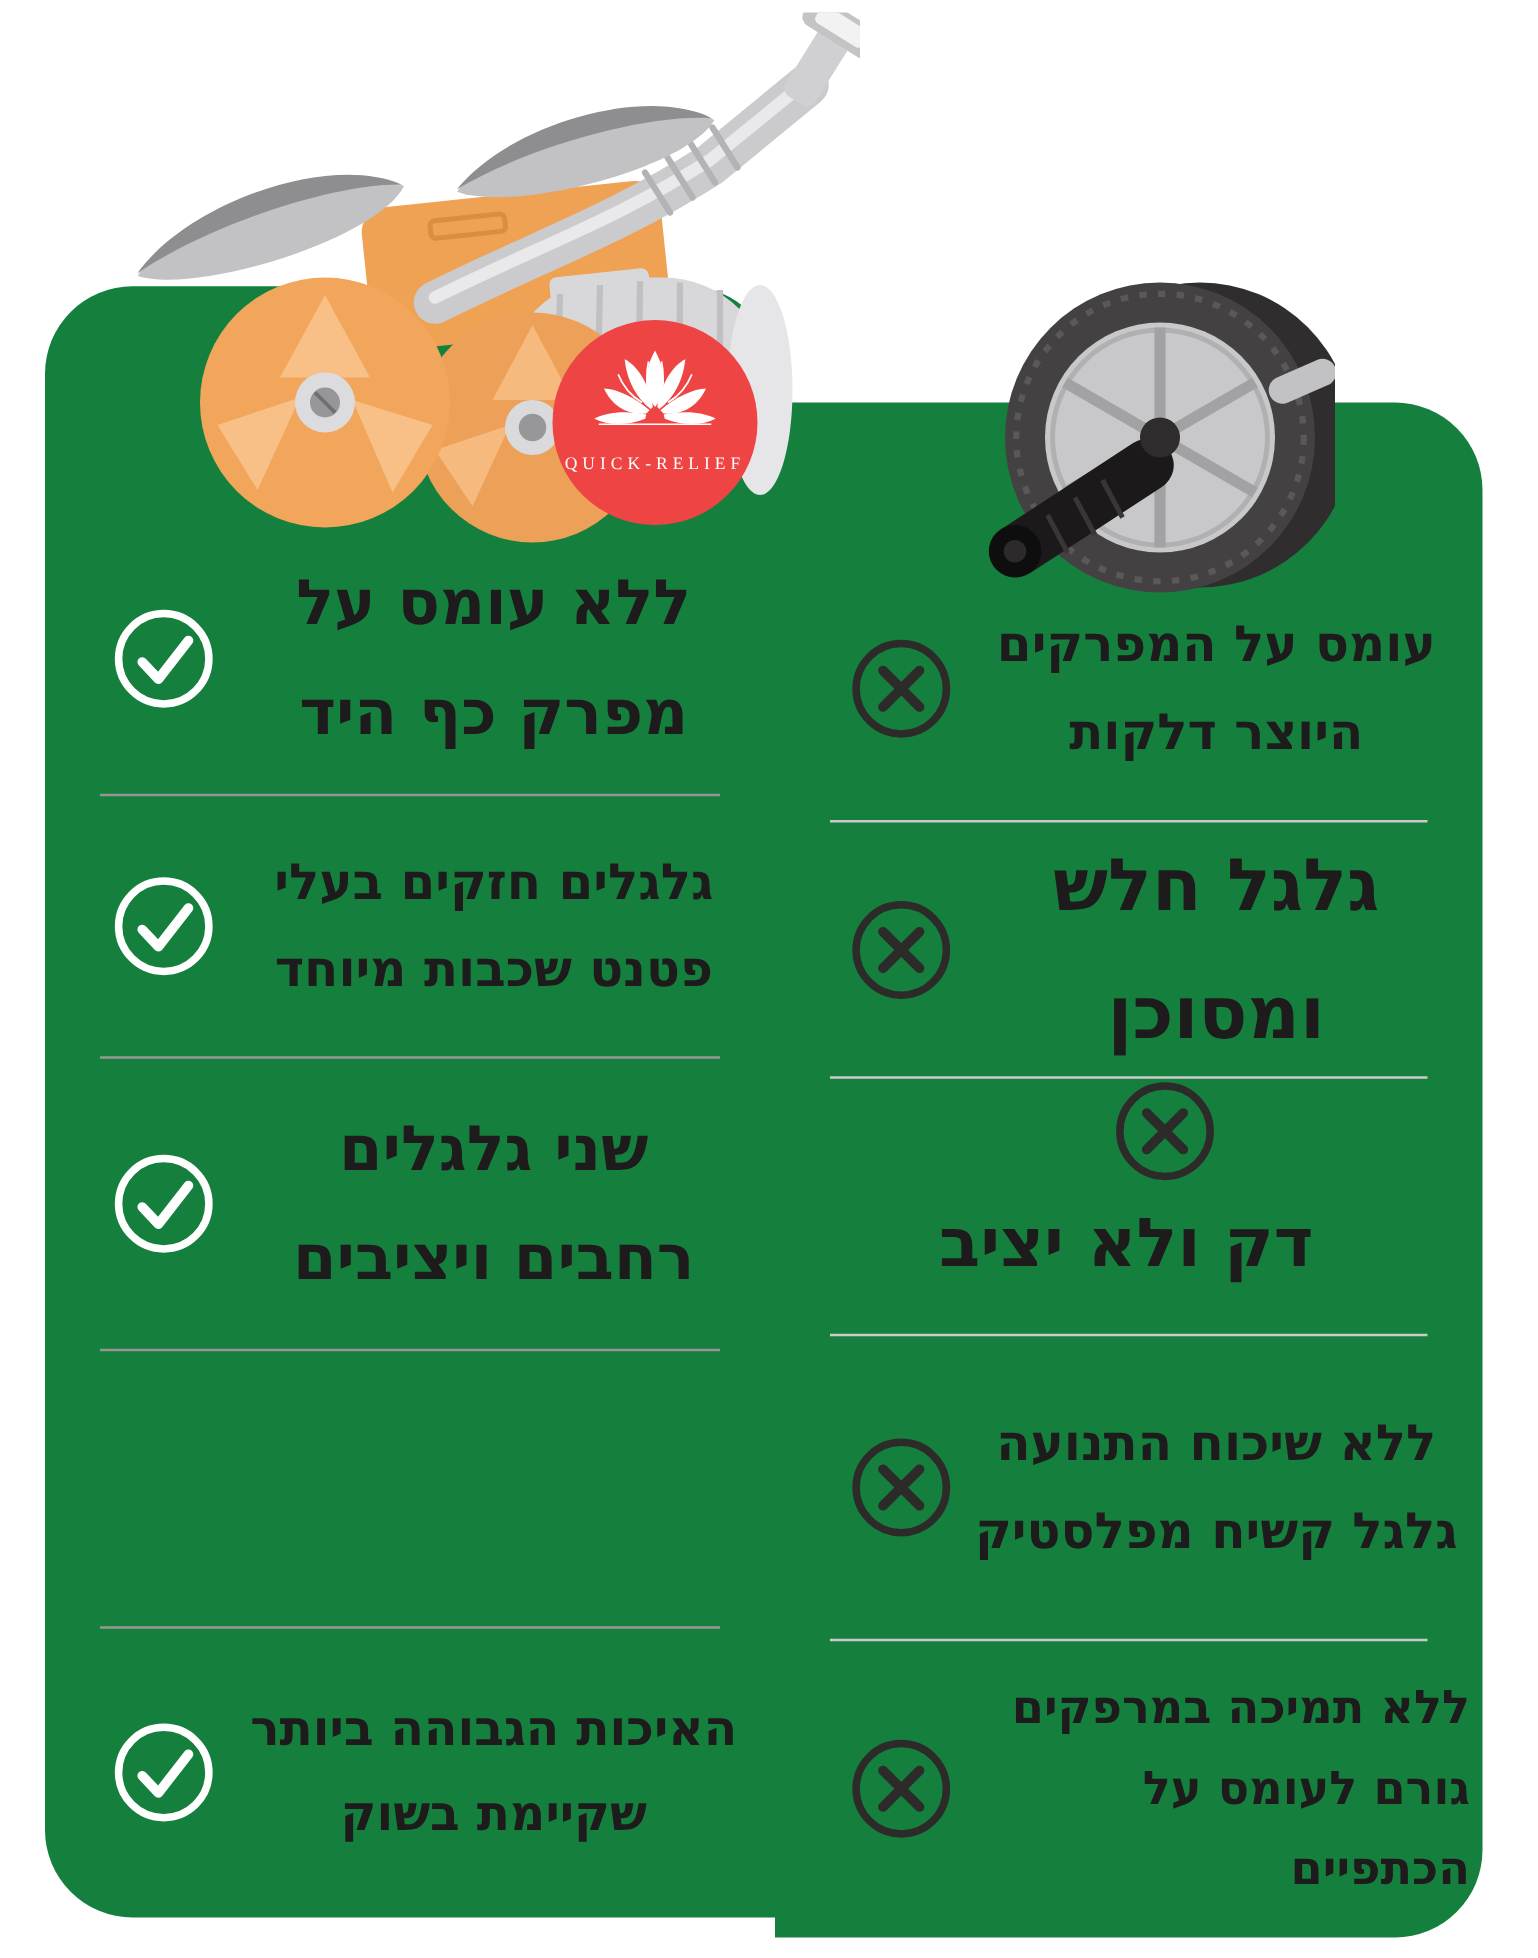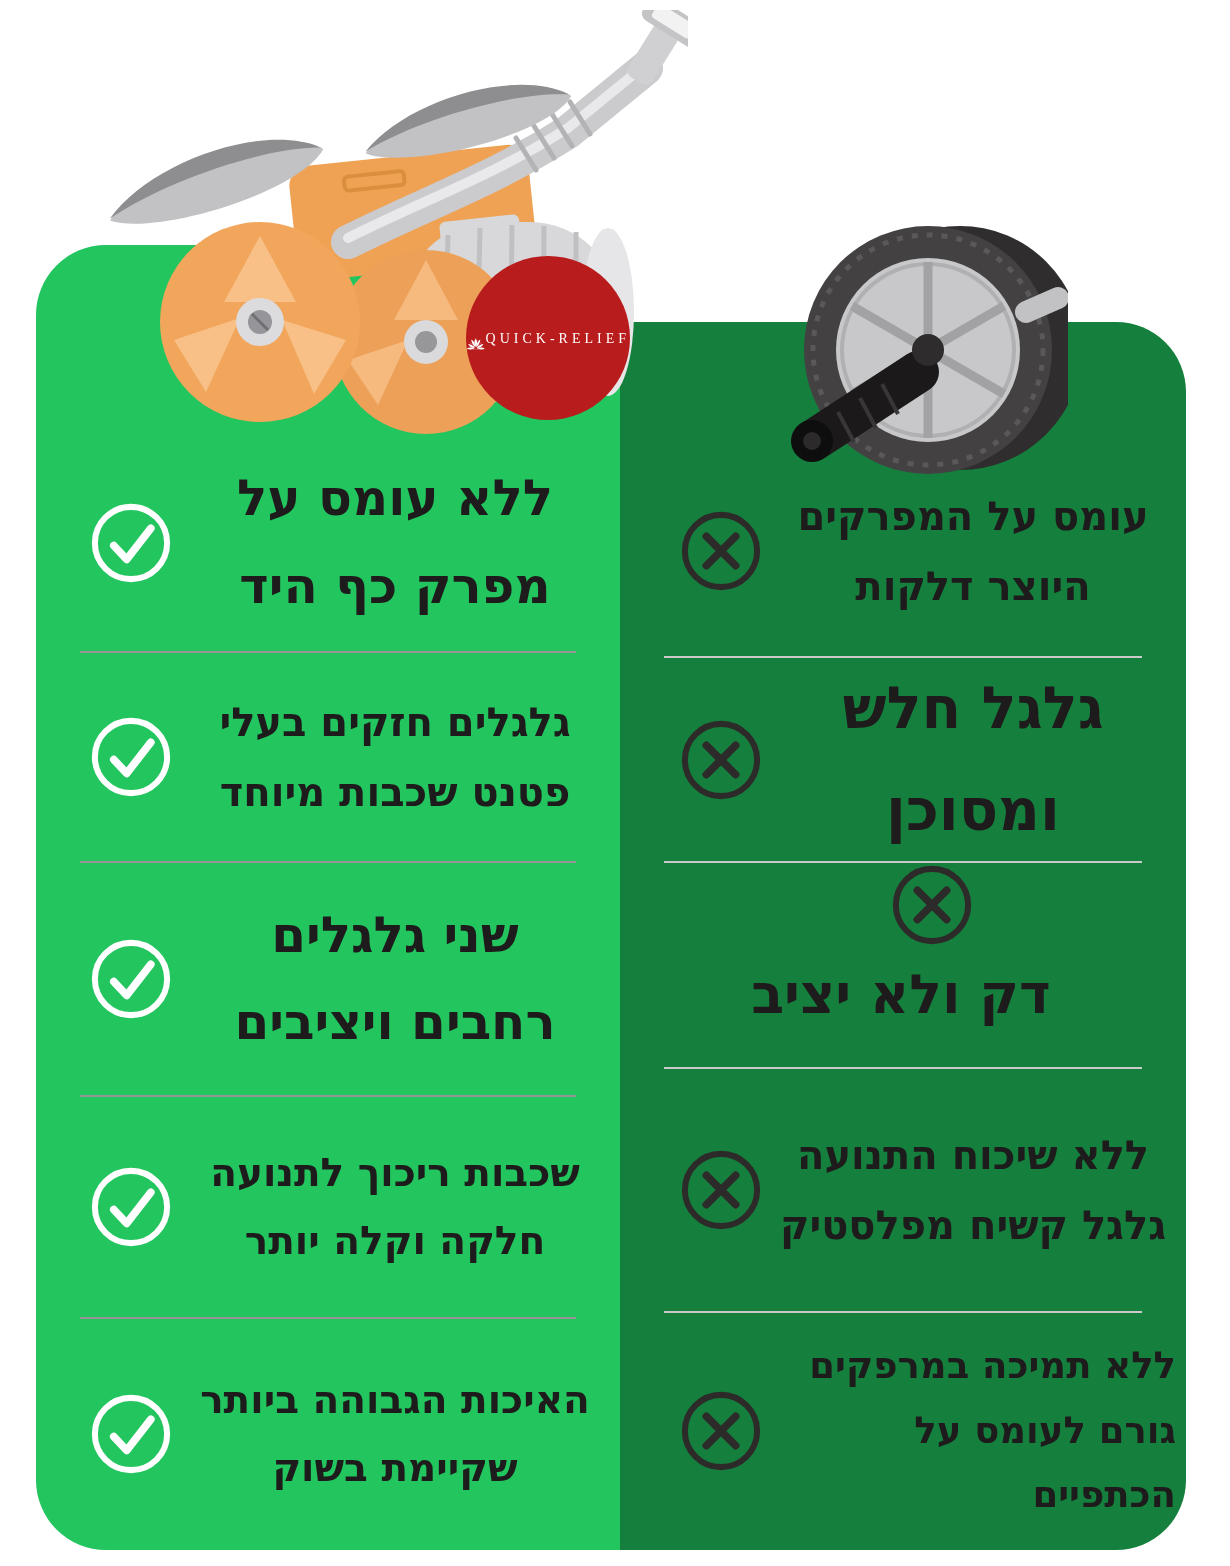--- a/index.html
+++ b/index.html
@@ -1,21 +1,21 @@
 <!DOCTYPE html>
 <html lang="he"><head>
 <meta charset="utf-8">
 <style>
   html,body{margin:0;padding:0;background:#ffffff;}
   .page{position:relative;width:1230px;height:1566px;background:#ffffff;overflow:hidden;
         font-family:"DejaVu Sans",sans-serif;color:#1d1b1b;}
 
   
   .panel{position:absolute;}
-  .panel-good{left:36px;top:245px;width:584px;height:1305px;background:#22c55e;
+  .panel-good{left:36px;top:229px;width:584px;height:1305px;background:#15803d;
               border-radius:70px 70px 0 70px;}
   .panel-bad{left:620px;top:322px;width:566px;height:1228px;background:#15803d;
              border-radius:0 70px 70px 0;}
 
   
   .row{position:absolute;left:0;right:0;display:flex;align-items:center;box-sizing:border-box;}
   .row .icon-wrap{flex:0 0 86px;margin-left:52px;}
   .panel-bad .row .icon-wrap{margin-left:58px;}
   .row .txt{flex:1;text-align:center;direction:rtl;font-weight:bold;line-height:1.75;
             padding:0 10px 0 6px;}
@@ -49,22 +49,22 @@
   
   .divider{position:absolute;left:44px;right:44px;height:2px;}
   .panel-good .divider{background:#989595;}
   .panel-bad .divider{background:#cbc9c9;}
   .gd1{top:406px;} .gd2{top:616px;} .gd3{top:850px;} .gd4{top:1072px;}
   .bd1{top:334px;} .bd2{top:539px;} .bd3{top:745px;} .bd4{top:989px;}
 
   .icon{display:block;}
 
   
-  .logo{position:absolute;left:466px;top:256px;width:164px;height:164px;border-radius:50%;
-        background:#b91c1c;z-index:30;display:flex;flex-direction:row;align-items:center;
+  .logo{position:absolute;left:442px;top:256px;width:164px;height:164px;border-radius:50%;
+        background:#ef4444;z-index:30;display:flex;flex-direction:column;align-items:center;
         justify-content:flex-start;}
   .logo svg{margin-top:14px;}
   .logo-text{color:#ffffff;font-family:"Liberation Serif","DejaVu Serif",serif;
              font-size:14px;letter-spacing:4px;margin-top:2px;white-space:nowrap;}
 
   
   .prod-good{position:absolute;left:48px;top:10px;z-index:20;}
   .prod-bad{position:absolute;left:768px;top:198px;z-index:10;}
 </style>
 </head>
@@ -109,32 +109,20 @@
           <path d="M30 53 L45 69 L73 33" fill="none" stroke="#ffffff" stroke-width="9" stroke-linecap="round" stroke-linejoin="round"></path>
         </svg>
       </span>
       <span class="txt">
         <span class="line">שני גלגלים</span>
         <span class="line">רחבים ויציבים</span>
       </span>
     </div>
     <div class="divider gd3"></div>
 
-    <div class="row g4">
-      <span class="icon-wrap">
-        <svg class="icon" width="86" height="86" viewBox="0 0 100 100">
-          <circle cx="50" cy="50" r="42" fill="none" stroke="#ffffff" stroke-width="7"></circle>
-          <path d="M30 53 L45 69 L73 33" fill="none" stroke="#ffffff" stroke-width="9" stroke-linecap="round" stroke-linejoin="round"></path>
-        </svg>
-      </span>
-      <span class="txt">
-        <span class="line">שכבות ריכוך לתנועה</span>
-        <span class="line">חלקה וקלה יותר</span>
-      </span>
-    </div>
     <div class="divider gd4"></div>
 
     <div class="row g5">
       <span class="icon-wrap">
         <svg class="icon" width="86" height="86" viewBox="0 0 100 100">
           <circle cx="50" cy="50" r="42" fill="none" stroke="#ffffff" stroke-width="7"></circle>
           <path d="M30 53 L45 69 L73 33" fill="none" stroke="#ffffff" stroke-width="9" stroke-linecap="round" stroke-linejoin="round"></path>
         </svg>
       </span>
       <span class="txt">

